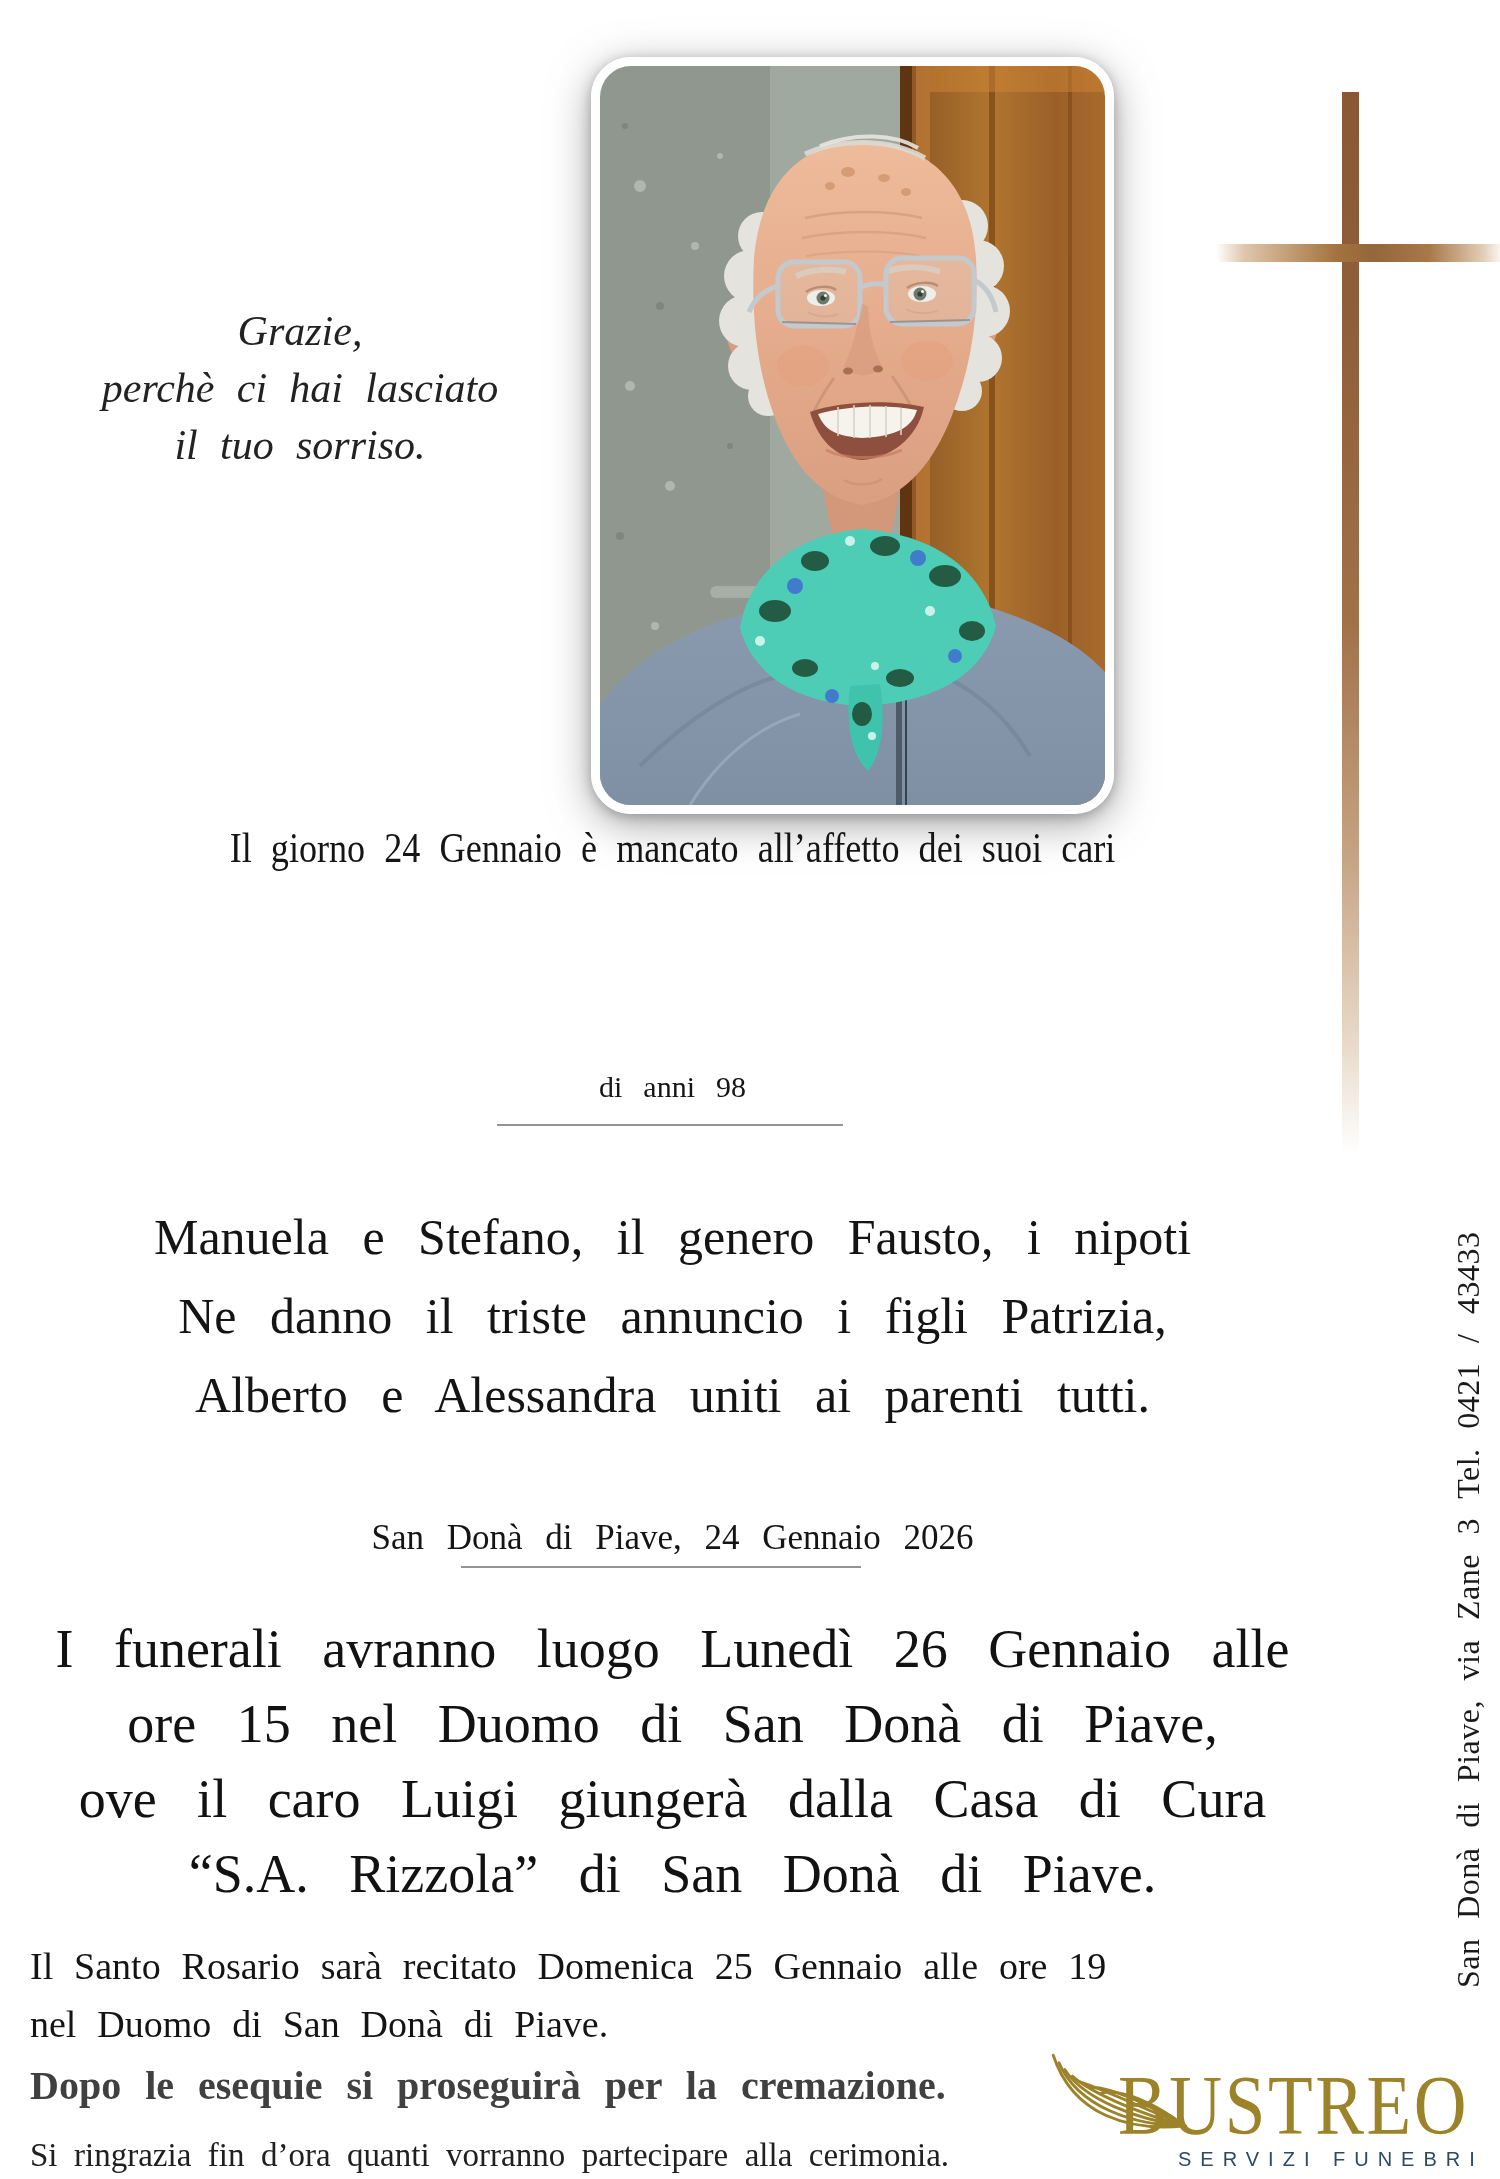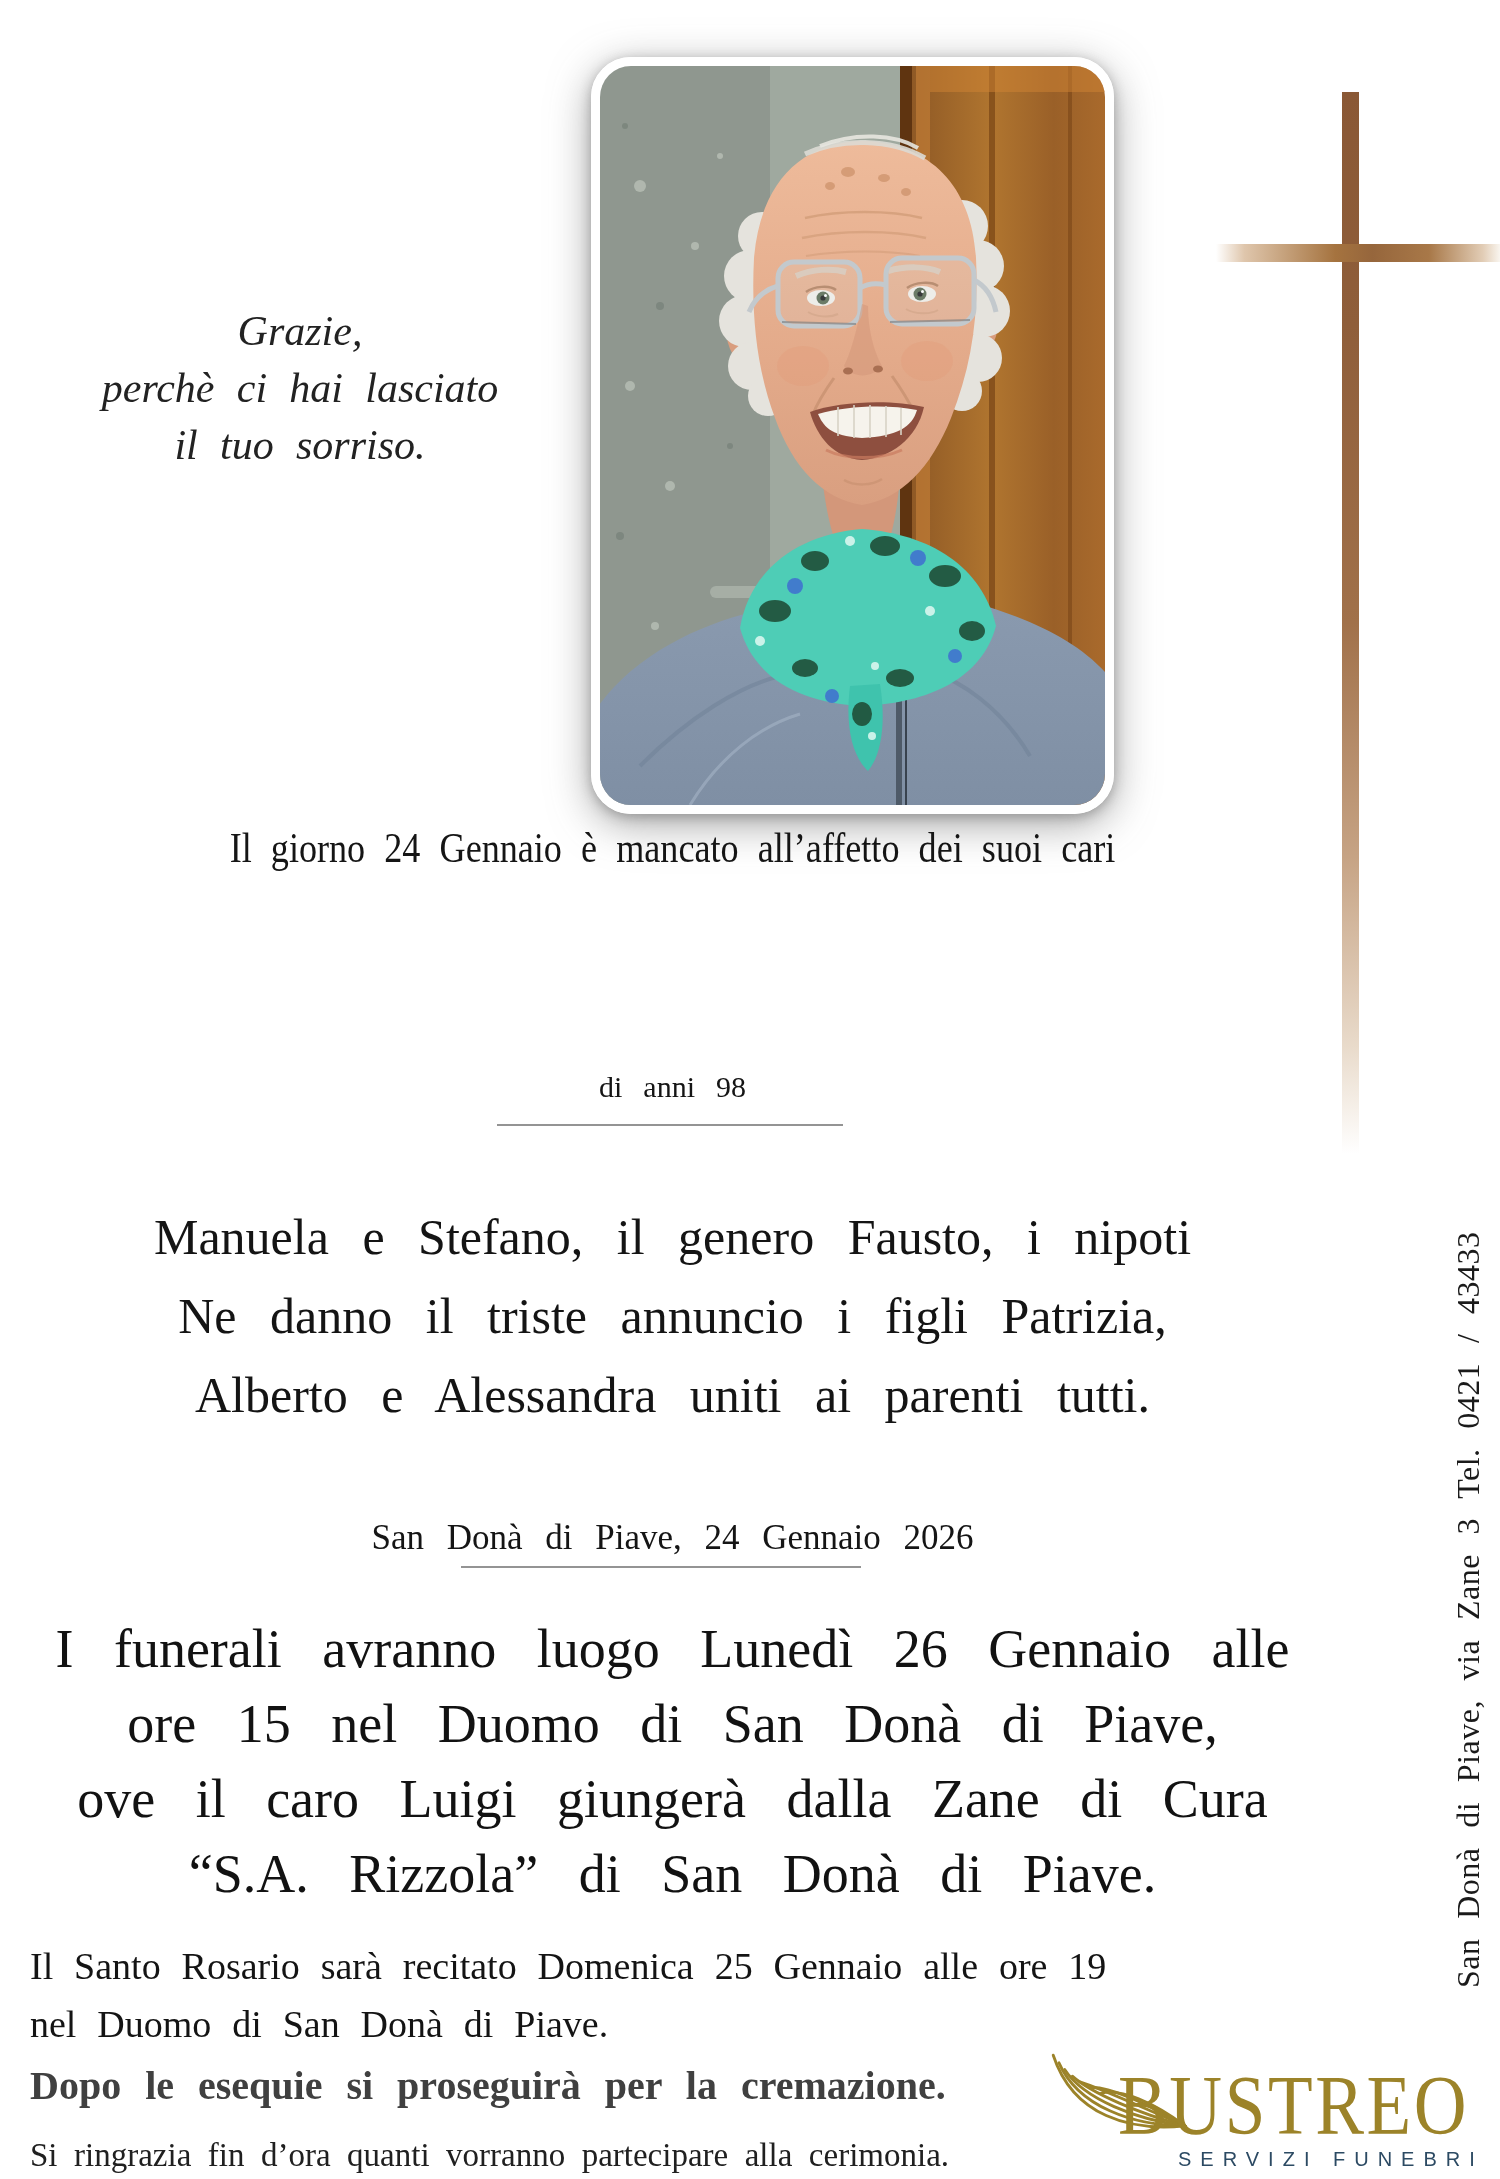--- a/index.html
+++ b/index.html
@@ -253,21 +253,21 @@
     <span class="bline">Ne danno il triste annuncio i figli Patrizia,</span>
     <span class="bline">Alberto e Alessandra uniti ai parenti tutti.</span>
   </div>
 
   <div class="cblock dateline">San Donà di Piave, 24 Gennaio 2026</div>
   <div class="rule rule-date"></div>
 
   <div class="cblock funeral">
     <span class="bline">I funerali avranno luogo Lunedì 26 Gennaio alle</span>
     <span class="bline">ore 15 nel Duomo di San Donà di Piave,</span>
-    <span class="bline">ove il caro Luigi giungerà dalla Zane di Cura</span>
+    <span class="bline">ove il caro Luigi giungerà dalla Casa di Cura</span>
     <span class="bline">“S.A. Rizzola” di San Donà di Piave.</span>
   </div>
 
   <div class="lblock rosary">
     <span class="bline">Il Santo Rosario sarà recitato Domenica 25 Gennaio alle ore 19</span>
     <span class="bline">nel Duomo di San Donà di Piave.</span>
   </div>
 
   <div class="lblock cremation">Dopo le esequie si proseguirà per la cremazione.</div>
 

